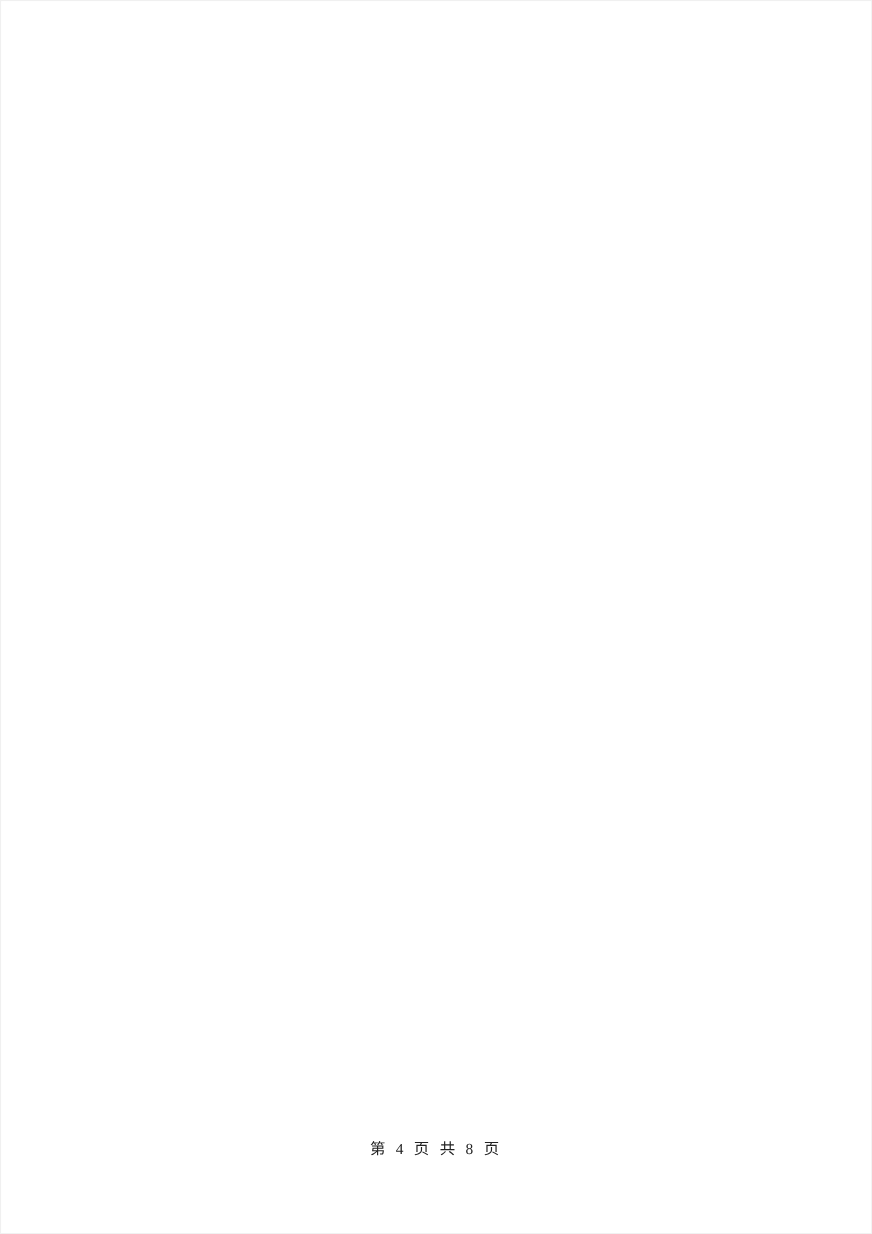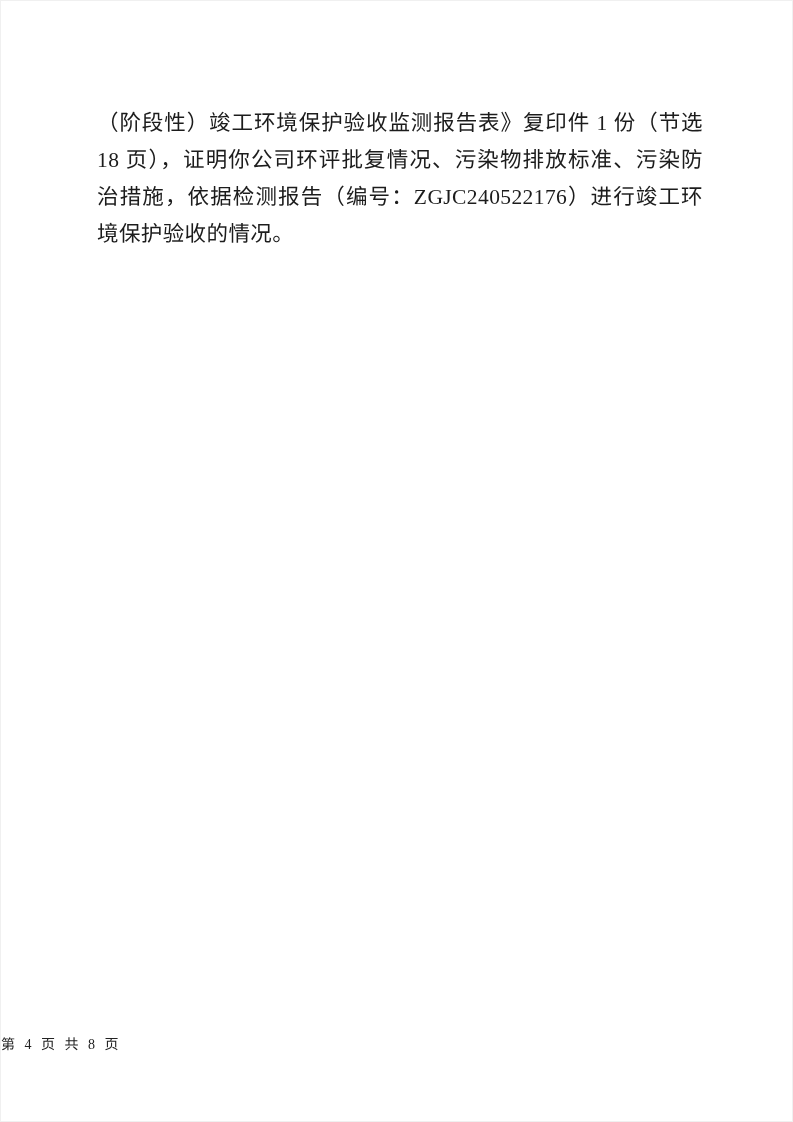--- a/index.html
+++ b/index.html
@@ -36,33 +36,33 @@
     word-break: break-word;
   }
   p.para.indented {
     text-indent: 42px;
   }
   .page-footer {
     position: absolute;
     left: 0;
     top: 1032px;
     width: 100%;
+    text-align: center;
   }
   .page-footer .label {
     font-family: "Liberation Serif", "DejaVu Serif", serif;
     font-size: 14px;
     color: #222222;
     letter-spacing: 3px;
     white-space: pre;
   }
 </style>
 </head>
 <body>
 
 <div class="page">
   <div class="page-body">
-    <p class="para">（阶段性）竣工环境保护验收监测报告表》复印件 1 份（节选 18 页），证明你公司环评批复情况、污染物排放标准、污染防治措施，依据检测报告（编号：ZGJC240522176）进行竣工环境保护验收的情况。</p>
   </div>
 
   <div class="page-footer">
     <span class="label">第 4 页 共 8 页</span>
   </div>
 </div>
 
 </body></html>

